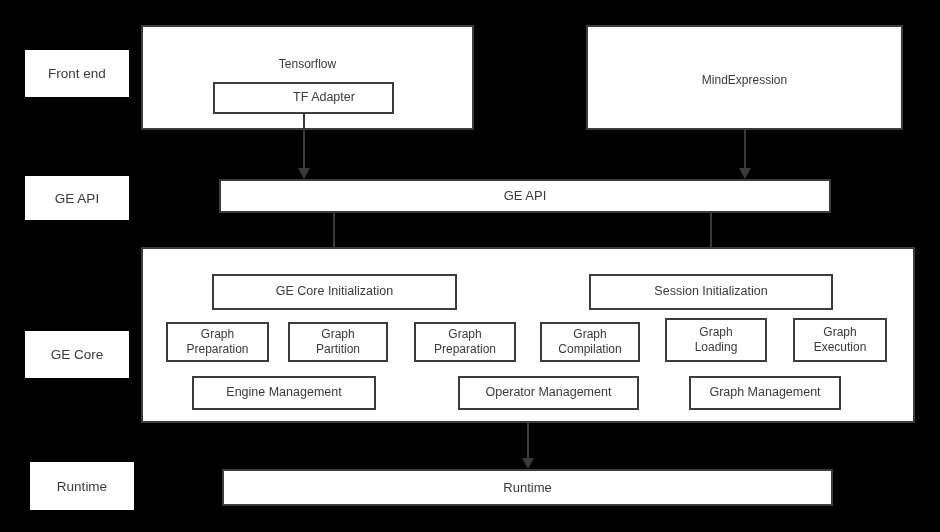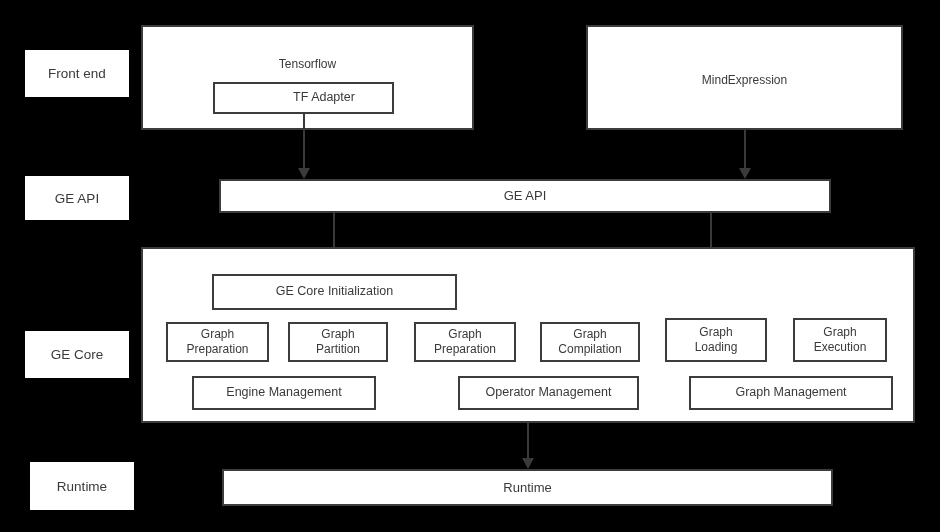--- a/index.html
+++ b/index.html
@@ -141,20 +141,23 @@
     <div class="shaft" style="height:50px;"></div>
     <div class="head" style="top:50px;"></div>
   </div>
 
   <div class="frame" style="left:141px; top:247px; width:774px; height:176px;"></div>
 
   <div class="box small" style="left:212px; top:274px; width:245px; height:36px;">
     <span>GE Core Initialization</span>
   </div>
 
+  <div class="box small" style="left:589px; top:274px; width:244px; height:36px;">
+    <span>Session Initialization</span>
+  </div>
 
   <div class="box tiny" style="left:166px; top:322px; width:103px; height:40px;">
     <span>
       <span>Graph</span><br>
       <span>Preparation</span>
     </span>
   </div>
 
   <div class="box tiny" style="left:288px; top:322px; width:100px; height:40px;">
     <span>
@@ -192,21 +195,21 @@
   </div>
 
   <div class="box small" style="left:192px; top:376px; width:184px; height:34px;">
     <span>Engine Management</span>
   </div>
 
   <div class="box small" style="left:439px; top:376px; width:181px; height:34px;margin-left:19px;">
     <span>Operator Management</span>
   </div>
 
-  <div class="box small" style="left:689px; top:376px; width:204px; height:34px;">
+  <div class="box small" style="left:689px; top:376px; width:152px; height:34px;">
     <span>Graph Management</span>
   </div>
 
   <div class="arrow" style="left:527px; top:423px; width:2px; height:46px;">
     <div class="shaft" style="height:35px;"></div>
     <div class="head" style="top:35px;"></div>
   </div>
 
   <div class="box bar-label" style="left:222px; top:469px; width:611px; height:37px;">
     <span>Runtime</span>

